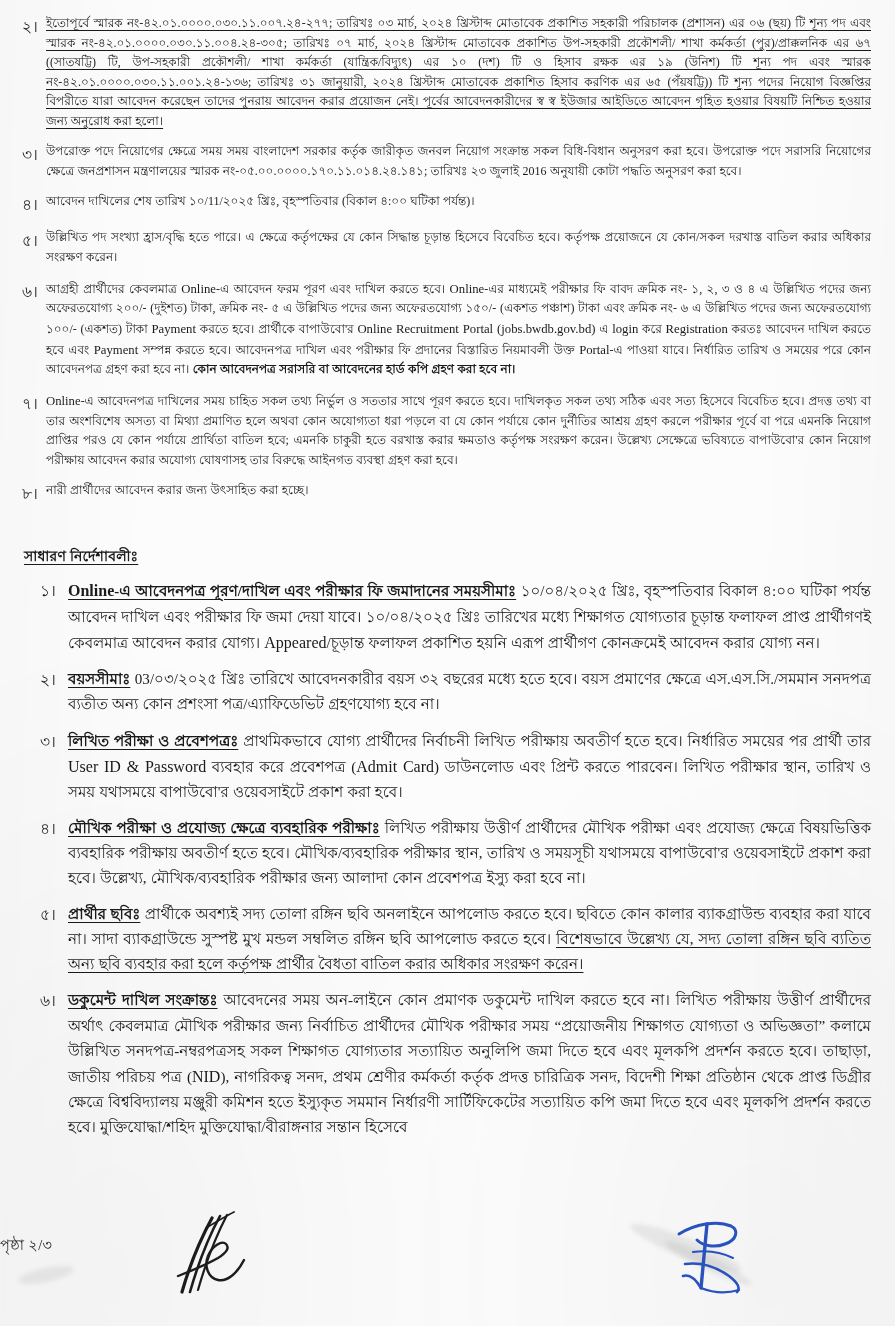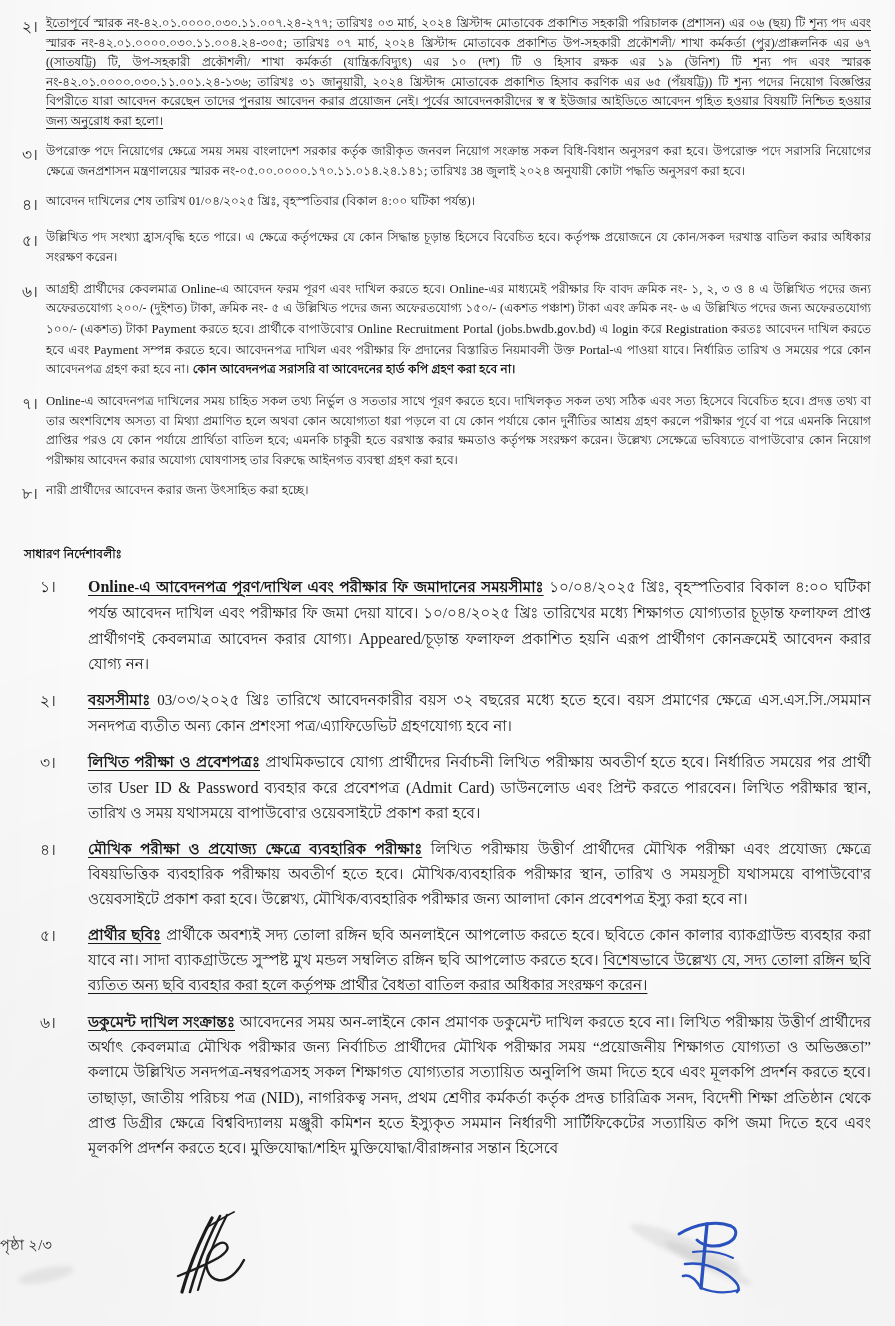--- a/index.html
+++ b/index.html
@@ -58,31 +58,32 @@
 
   li.item .body {
     flex: 1 1 auto;
     font-size: 12px;
     line-height: 1.63;
     text-align: justify;
     text-justify: inter-word;
     word-spacing: .4px;
     hyphens: none;
   }
-  .list-b li.item .body { font-size: 15.1px; line-height: 1.66; margin-left: 20px; }
+  .list-b li.item .body { font-size: 15.1px; line-height: 1.66; }
 
   .u { text-decoration: underline; text-underline-offset: 2.5px; text-decoration-thickness: 1px; }
   .b { font-weight: bold; }
   .ub { font-weight: bold; text-decoration: underline; text-underline-offset: 2.5px; text-decoration-thickness: 1.2px; }
   .lat { font-family: "Liberation Serif", serif; font-size: 1.06em; }
   .latb { font-family: "Liberation Serif", serif; font-size: 1.06em; font-weight: bold; }
 
   .section-head {
-    font-size: 12px;
+    font-size: 14px;
     font-weight: bold;
+    text-decoration: underline;
     text-underline-offset: 3px;
     text-decoration-thickness: 1.4px;
     margin: 0 0 9px 2px;
     letter-spacing: .2px;
   }
   .gap-before-section { height: 28px; }
 
   .footer {
     position: absolute;
     left: 0; right: 0;
@@ -122,26 +123,26 @@
 
     <ol class="num-list list-a">
 
       <li class="item">
         <span class="marker">২।</span>
         <span class="body u">ইতোপূর্বে স্মারক নং-৪২.০১.০০০০.০৩০.১১.০০৭.২৪-২৭৭; তারিখঃ ০৩ মার্চ, ২০২৪ খ্রিস্টাব্দ মোতাবেক প্রকাশিত সহকারী পরিচালক (প্রশাসন) এর ০৬ (ছয়) টি শূন্য পদ এবং স্মারক নং-৪২.০১.০০০০.০৩০.১১.০০৪.২৪-৩০৫; তারিখঃ ০৭ মার্চ, ২০২৪ খ্রিস্টাব্দ মোতাবেক প্রকাশিত উপ-সহকারী প্রকৌশলী/ শাখা কর্মকর্তা (পুর)/প্রাক্কলনিক এর ৬৭ ((সাতষট্টি) টি, উপ-সহকারী প্রকৌশলী/ শাখা কর্মকর্তা (যান্ত্রিক/বিদ্যুৎ) এর ১০ (দশ) টি ও হিসাব রক্ষক এর ১৯ (উনিশ) টি শূন্য পদ এবং স্মারক নং-৪২.০১.০০০০.০৩০.১১.০০১.২৪-১৩৬; তারিখঃ ৩১ জানুয়ারী, ২০২৪ খ্রিস্টাব্দ মোতাবেক প্রকাশিত হিসাব করণিক এর ৬৫ (পঁয়ষট্টি)) টি শূন্য পদের নিয়োগ বিজ্ঞপ্তির বিপরীতে যারা আবেদন করেছেন তাদের পুনরায় আবেদন করার প্রয়োজন নেই। পূর্বের আবেদনকারীদের স্ব স্ব ইউজার আইডিতে আবেদন গৃহিত হওয়ার বিষয়টি নিশ্চিত হওয়ার জন্য অনুরোধ করা হলো।</span>
       </li>
 
       <li class="item">
         <span class="marker">৩।</span>
-        <span class="body">উপরোক্ত পদে নিয়োগের ক্ষেত্রে সময় সময় বাংলাদেশ সরকার কর্তৃক জারীকৃত জনবল নিয়োগ সংক্রান্ত সকল বিধি-বিধান অনুসরণ করা হবে। উপরোক্ত পদে সরাসরি নিয়োগের ক্ষেত্রে জনপ্রশাসন মন্ত্রণালয়ের স্মারক নং-০৫.০০.০০০০.১৭০.১১.০১৪.২৪.১৪১; তারিখঃ 38 জুলাই ২০২৪ অনুযায়ী কোটা পদ্ধতি অনুসরণ করা হবে।</span>
+        <span class="body">উপরোক্ত পদে নিয়োগের ক্ষেত্রে সময় সময় বাংলাদেশ সরকার কর্তৃক জারীকৃত জনবল নিয়োগ সংক্রান্ত সকল বিধি-বিধান অনুসরণ করা হবে। উপরোক্ত পদে সরাসরি নিয়োগের ক্ষেত্রে জনপ্রশাসন মন্ত্রণালয়ের স্মারক নং-০৫.০০.০০০০.১৭০.১১.০১৪.২৪.১৪১; তারিখঃ ২৩ জুলাই 2016 অনুযায়ী কোটা পদ্ধতি অনুসরণ করা হবে।</span>
       </li>
 
       <li class="item">
         <span class="marker">৪।</span>
-        <span class="body">আবেদন দাখিলের শেষ তারিখ 01/০৪/২০২৫ খ্রিঃ, বৃহস্পতিবার (বিকাল ৪:০০ ঘটিকা পর্যন্ত)।</span>
+        <span class="body">আবেদন দাখিলের শেষ তারিখ ১০/11/২০২৫ খ্রিঃ, বৃহস্পতিবার (বিকাল ৪:০০ ঘটিকা পর্যন্ত)।</span>
       </li>
 
       <li class="item">
         <span class="marker">৫।</span>
         <span class="body">উল্লিখিত পদ সংখ্যা হ্রাস/বৃদ্ধি হতে পারে। এ ক্ষেত্রে কর্তৃপক্ষের যে কোন সিদ্ধান্ত চূড়ান্ত হিসেবে বিবেচিত হবে। কর্তৃপক্ষ প্রয়োজনে যে কোন/সকল দরখাস্ত বাতিল করার অধিকার সংরক্ষণ করেন।</span>
       </li>
 
       <li class="item">
         <span class="marker">৬।</span>
         <span class="body"><span>আগ্রহী প্রার্থীদের কেবলমাত্র </span><span class="lat">Online</span><span>-এ আবেদন ফরম পূরণ এবং দাখিল করতে হবে। </span><span class="lat">Online</span><span>-এর মাধ্যমেই পরীক্ষার ফি বাবদ ক্রমিক নং- ১, ২, ৩ ও ৪ এ উল্লিখিত পদের জন্য অফেরতযোগ্য ২০০/- (দুইশত) টাকা, ক্রমিক নং- ৫ এ উল্লিখিত পদের জন্য অফেরতযোগ্য ১৫০/- (একশত পঞ্চাশ) টাকা এবং ক্রমিক নং- ৬ এ উল্লিখিত পদের জন্য অফেরতযোগ্য ১০০/- (একশত) টাকা </span><span class="lat">Payment</span><span> করতে হবে। প্রার্থীকে বাপাউবো'র </span><span class="lat">Online Recruitment Portal (jobs.bwdb.gov.bd)</span><span> এ </span><span class="lat">login</span><span> করে </span><span class="lat">Registration</span><span> করতঃ আবেদন দাখিল করতে হবে এবং </span><span class="lat">Payment</span><span> সম্পন্ন করতে হবে। আবেদনপত্র  দাখিল এবং পরীক্ষার ফি প্রদানের বিস্তারিত নিয়মাবলী উক্ত </span><span class="lat">Portal</span><span>-এ পাওয়া যাবে। নির্ধারিত তারিখ ও সময়ের পরে কোন আবেদনপত্র গ্রহণ করা হবে না। </span><span class="b">কোন আবেদনপত্র সরাসরি বা আবেদনের হার্ড কপি গ্রহণ করা হবে না।</span></span>

